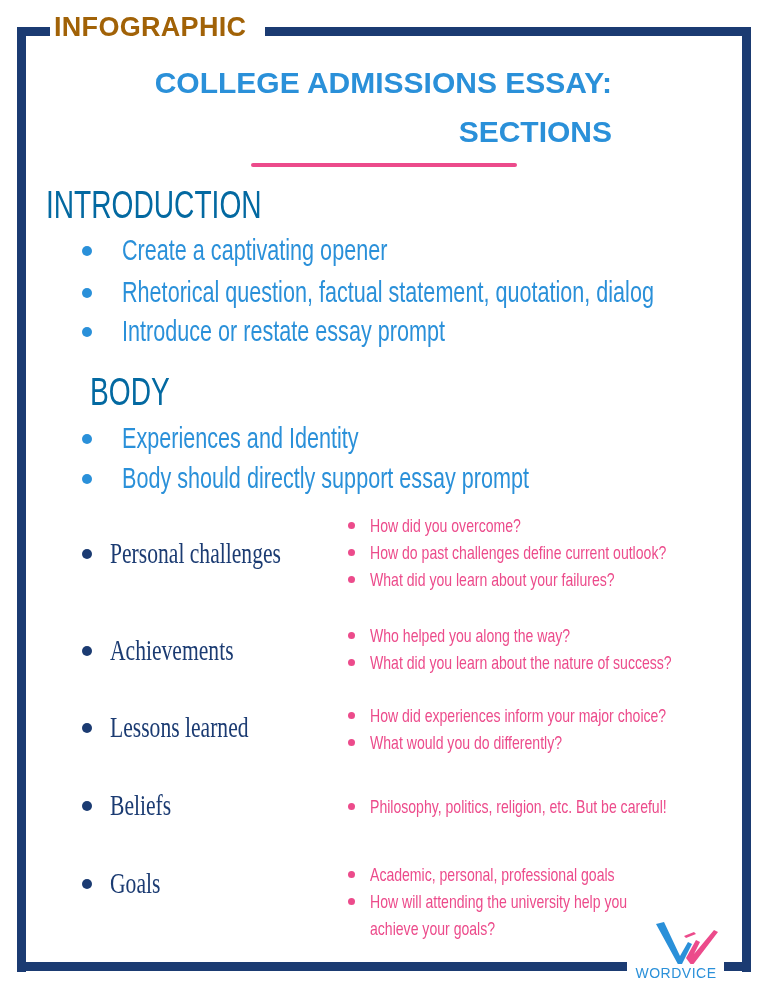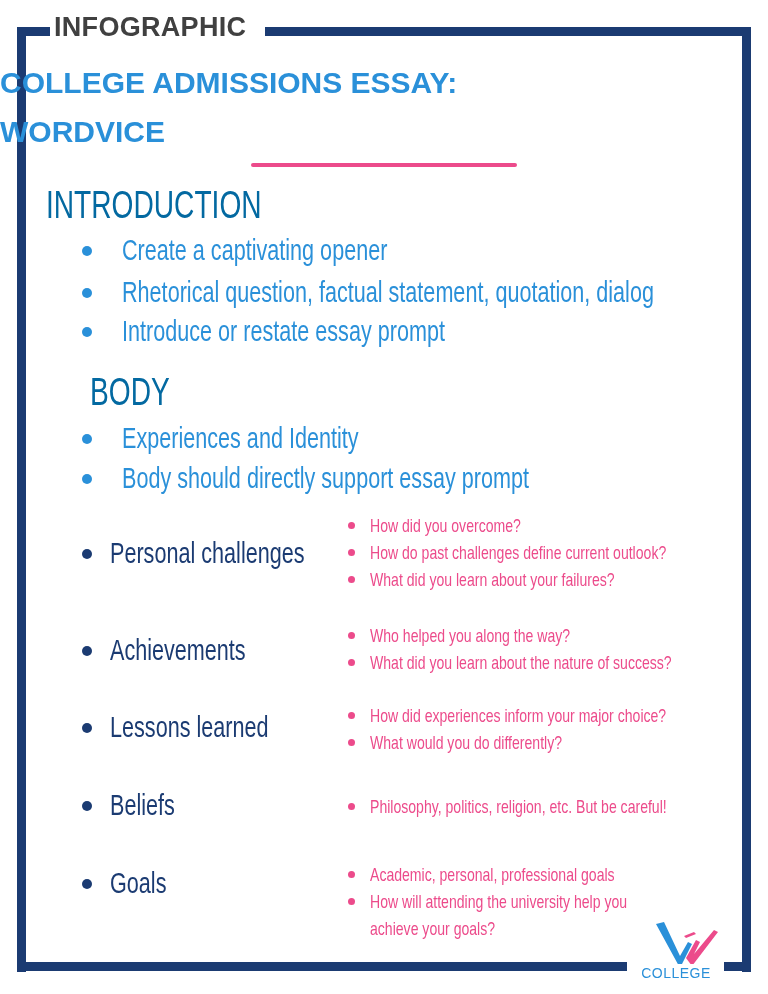--- a/index.html
+++ b/index.html
@@ -7,40 +7,40 @@
     width:768px; height:994px; background:#ffffff; position:relative; overflow:hidden;
     font-family:"Liberation Sans", sans-serif;
   }
   .frame-top-left { position:absolute; left:17px; top:27px; width:33px; height:9px; background:#1b3b72; }
   .frame-top-right { position:absolute; left:265px; top:27px; width:486px; height:9px; background:#1b3b72; }
   .frame-left { position:absolute; left:17px; top:27px; width:9px; height:945px; background:#1b3b72; }
   .frame-right { position:absolute; left:742px; top:27px; width:9px; height:945px; background:#1b3b72; }
   .frame-bottom-left { position:absolute; left:17px; top:962px; width:610px; height:9px; background:#1b3b72; }
   .frame-bottom-right { position:absolute; left:724px; top:962px; width:27px; height:9px; background:#1b3b72; }
 
-  .tag { position:absolute; left:54px; top:10px; color:#404040; font-weight:bold; font-size:27px; letter-spacing:0.3px; line-height:34px; }
+  .tag { position:absolute; left:54px; top:10px; color:#a16207; font-weight:bold; font-size:27px; letter-spacing:0.3px; line-height:34px; }
 
-  .title { position:absolute; left:0; width:612px; text-align:left; color:#2a90d9; font-weight:bold; font-size:30px; line-height:42px; }
+  .title { position:absolute; left:0; width:612px; text-align:right; color:#2a90d9; font-weight:bold; font-size:30px; line-height:42px; }
   .title.l1 { top:62px; }
   .title.l2 { top:111px; }
   .underline { position:absolute; left:251px; top:163px; width:266px; height:4px; background:#ec4b8b; border-radius:2px; }
 
   .cond { display:inline-block; transform:scaleX(0.78); transform-origin:left center; white-space:nowrap; }
 
   .h { position:absolute; left:46px; color:#0369a1; font-size:38px; line-height:44px; }
   .h .cond { transform:scaleX(0.74); }
 
   .b { position:absolute; left:82px; color:#2a90d9; font-size:30px; line-height:36px; }
   .b .dot { position:absolute; left:0; top:14px; width:10px; height:10px; border-radius:50%; background:#2a90d9; }
   .b .txt { position:absolute; left:40px; top:0; }
   .b .cond { transform:scaleX(0.72); }
 
   .s { position:absolute; left:82px; color:#1b3b72; font-size:30px; line-height:36px; }
   .s .dot { position:absolute; left:0; top:14px; width:10px; height:10px; border-radius:50%; background:#1b3b72; }
-  .s .txt { position:absolute; left:28px; top:0; }
+  .s .txt { position:absolute; left:28px; top:0;font-family:Liberation Serif, serif; }
   .s .cond { transform:scaleX(0.72); }
 
   .q { position:absolute; left:348px; color:#ec4b8b; font-size:19px; line-height:27px; }
   .q .row { position:relative; height:27px; }
   .q .dot { position:absolute; left:0; top:10px; width:7px; height:7px; border-radius:50%; background:#ec4b8b; }
   .q .txt { position:absolute; left:22px; top:0; }
   .q .cond { transform:scaleX(0.74); }
 
   .logo { position:absolute; left:636px; top:918px; width:100px; height:70px; }
   .logo-word { position:absolute; left:628px; top:964px; width:96px; text-align:center; color:#2a90d9; font-size:14px; letter-spacing:0.5px; line-height:18px; background:#ffffff; }
@@ -51,21 +51,21 @@
 <div class="frame-top-left"></div>
 <div class="frame-top-right"></div>
 <div class="frame-left"></div>
 <div class="frame-right"></div>
 <div class="frame-bottom-left"></div>
 <div class="frame-bottom-right"></div>
 
 <div class="tag">INFOGRAPHIC</div>
 
 <div class="title l1">COLLEGE ADMISSIONS ESSAY:</div>
-<div class="title l2">WORDVICE</div>
+<div class="title l2">SECTIONS</div>
 <div class="underline"></div>
 
 <div class="h" style="top:183px;">
   <span class="cond">INTRODUCTION</span>
 </div>
 
 <div class="b" style="top:232px;">
   <span class="dot"></span>
   <span class="txt"><span class="cond">Create a captivating opener</span></span>
 </div>
@@ -167,13 +167,13 @@
   <div class="row">
       <span class="txt"><span class="cond">achieve your goals?</span></span>
     </div>
 </div>
 
 <svg class="logo" viewBox="0 0 100 70">
   <path d="M20 6 L28 4 L44 38 L52 24 L56 26 L44 50 Z" fill="#2a90d9"></path>
   <path d="M50 40 L60 22 L64 24 L58 36 L78 12 L82 14 L56 48 Z" fill="#ec4b8b"></path>
   <path d="M48 18 L58 14 L60 16 L50 20 Z" fill="#ec4b8b"></path>
 </svg>
-<div class="logo-word">COLLEGE</div>
+<div class="logo-word">WORDVICE</div>
 
 </body></html>

